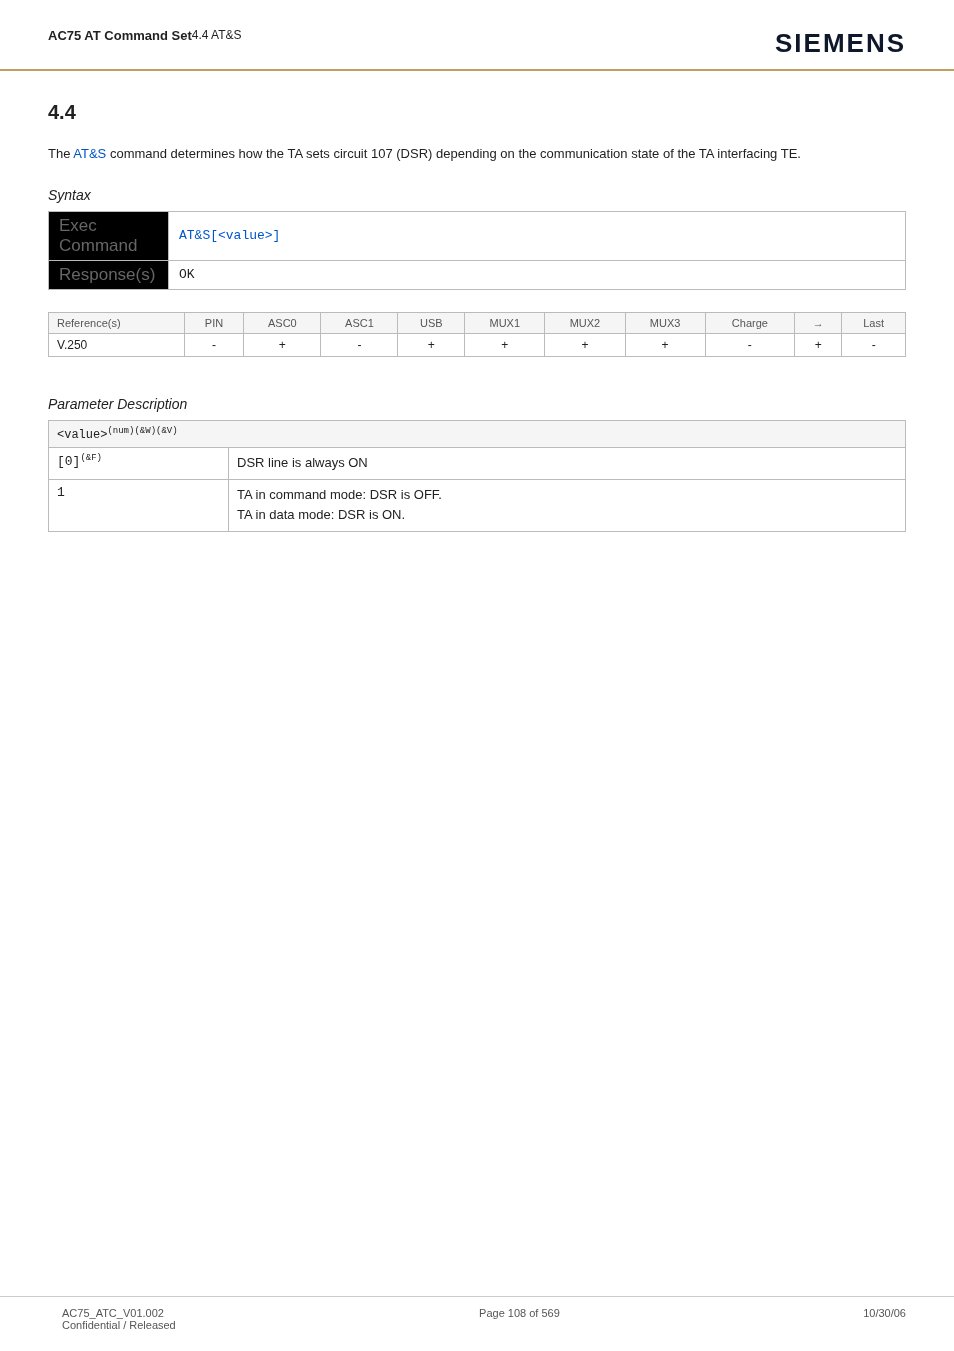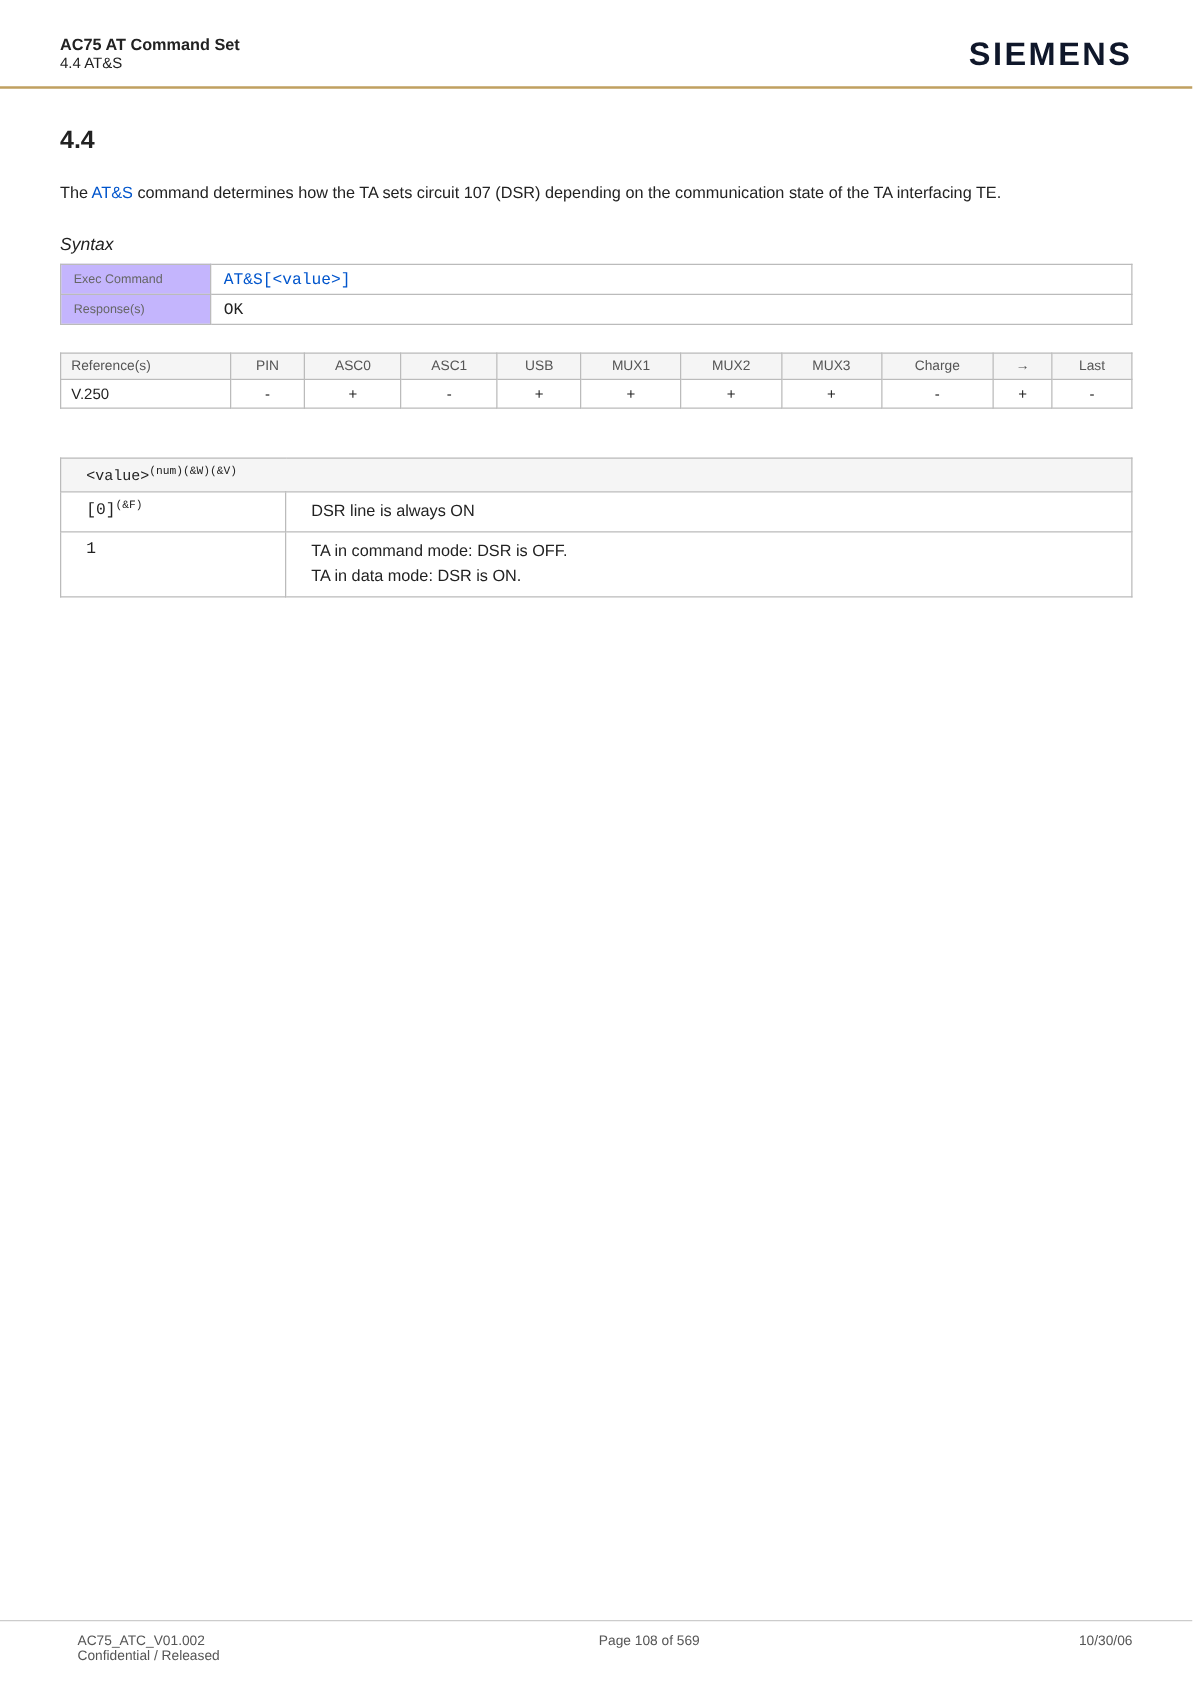--- a/index.html
+++ b/index.html
@@ -16,21 +16,20 @@
     
     .page-header {
       display: flex;
       justify-content: space-between;
       align-items: flex-start;
       padding: 28px 48px 10px 48px;
       border-bottom: 2px solid #c0a060;
     }
     .header-left {
       display: flex;
-      flex-direction: column;
     }
     .header-title {
       font-size: 13px;
       font-weight: bold;
       color: #222;
     }
     .header-subtitle {
       font-size: 12px;
       color: #222;
     }
@@ -89,22 +88,22 @@
       border-collapse: collapse;
       margin-bottom: 22px;
       font-size: 13px;
     }
     .syntax-table td {
       border: 1px solid #bbb;
       padding: 4px 10px;
     }
     .syntax-table .label-cell {
       color: #666;
-      background: #c4b5fd;
-      font-size: 10px;
+      background: #000000;
+      font-size: 17px;
       width: 120px;
     }
     .syntax-table .code-cell {
       font-family: 'Courier New', monospace;
       font-size: 13px;
       background: #fff;
     }
 
     
     .ref-table {
@@ -132,21 +131,21 @@
 
     
     .param-table {
       width: 100%;
       border-collapse: collapse;
       font-size: 13px;
       margin-bottom: 16px;
     }
     .param-table td {
       border: 1px solid #bbb;
-      padding: 5px 20px;
+      padding: 5px 8px;
       vertical-align: top;
     }
     .param-table .param-header {
       background: #f5f5f5;
       font-family: 'Courier New', monospace;
       font-size: 12px;
     }
     .param-table .param-label {
       width: 180px;
       font-family: 'Courier New', monospace;
@@ -234,20 +233,21 @@
       <td>+</td>
       <td>+</td>
       <td>+</td>
       <td>-</td>
       <td>+</td>
       <td>-</td>
     </tr>
   </tbody>
     </table>
 
+  <div class="sub-heading">Parameter Description</div>
 
   <table class="param-table">
     <tbody>
         <tr>
       <td class="param-header" colspan="2">
         &lt;value&gt;<sup>(num)(&amp;W)(&amp;V)</sup>
       </td>
     </tr>
     <tr>
       <td class="param-label">[0]<sup>(&amp;F)</sup></td>

